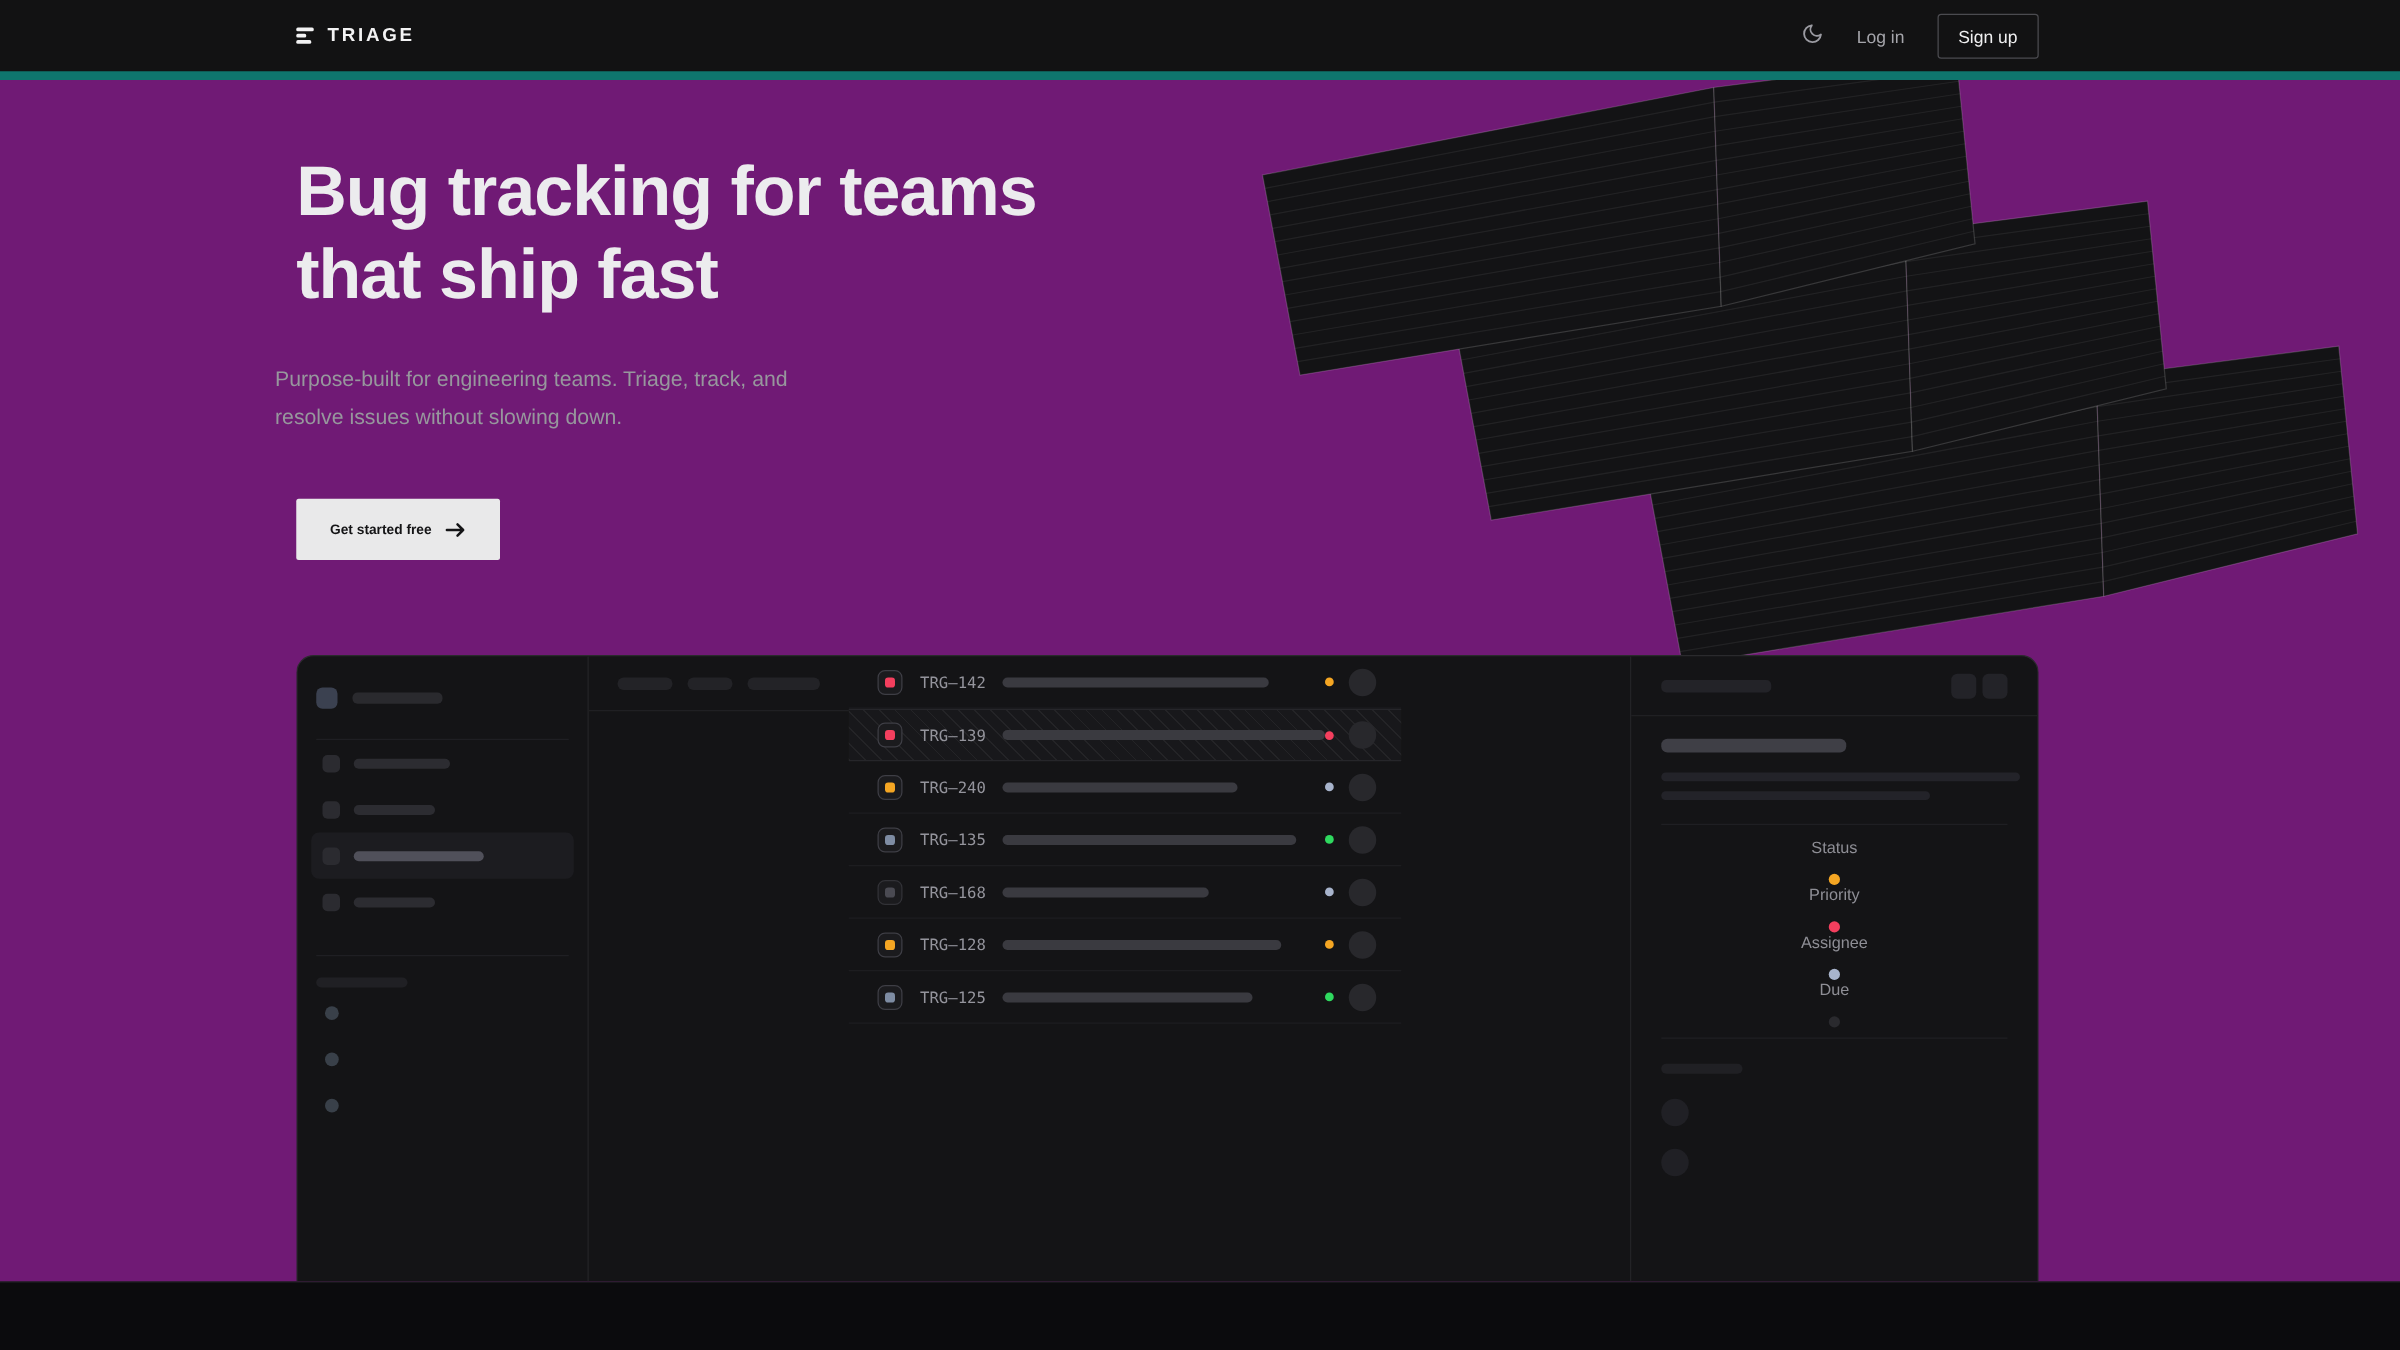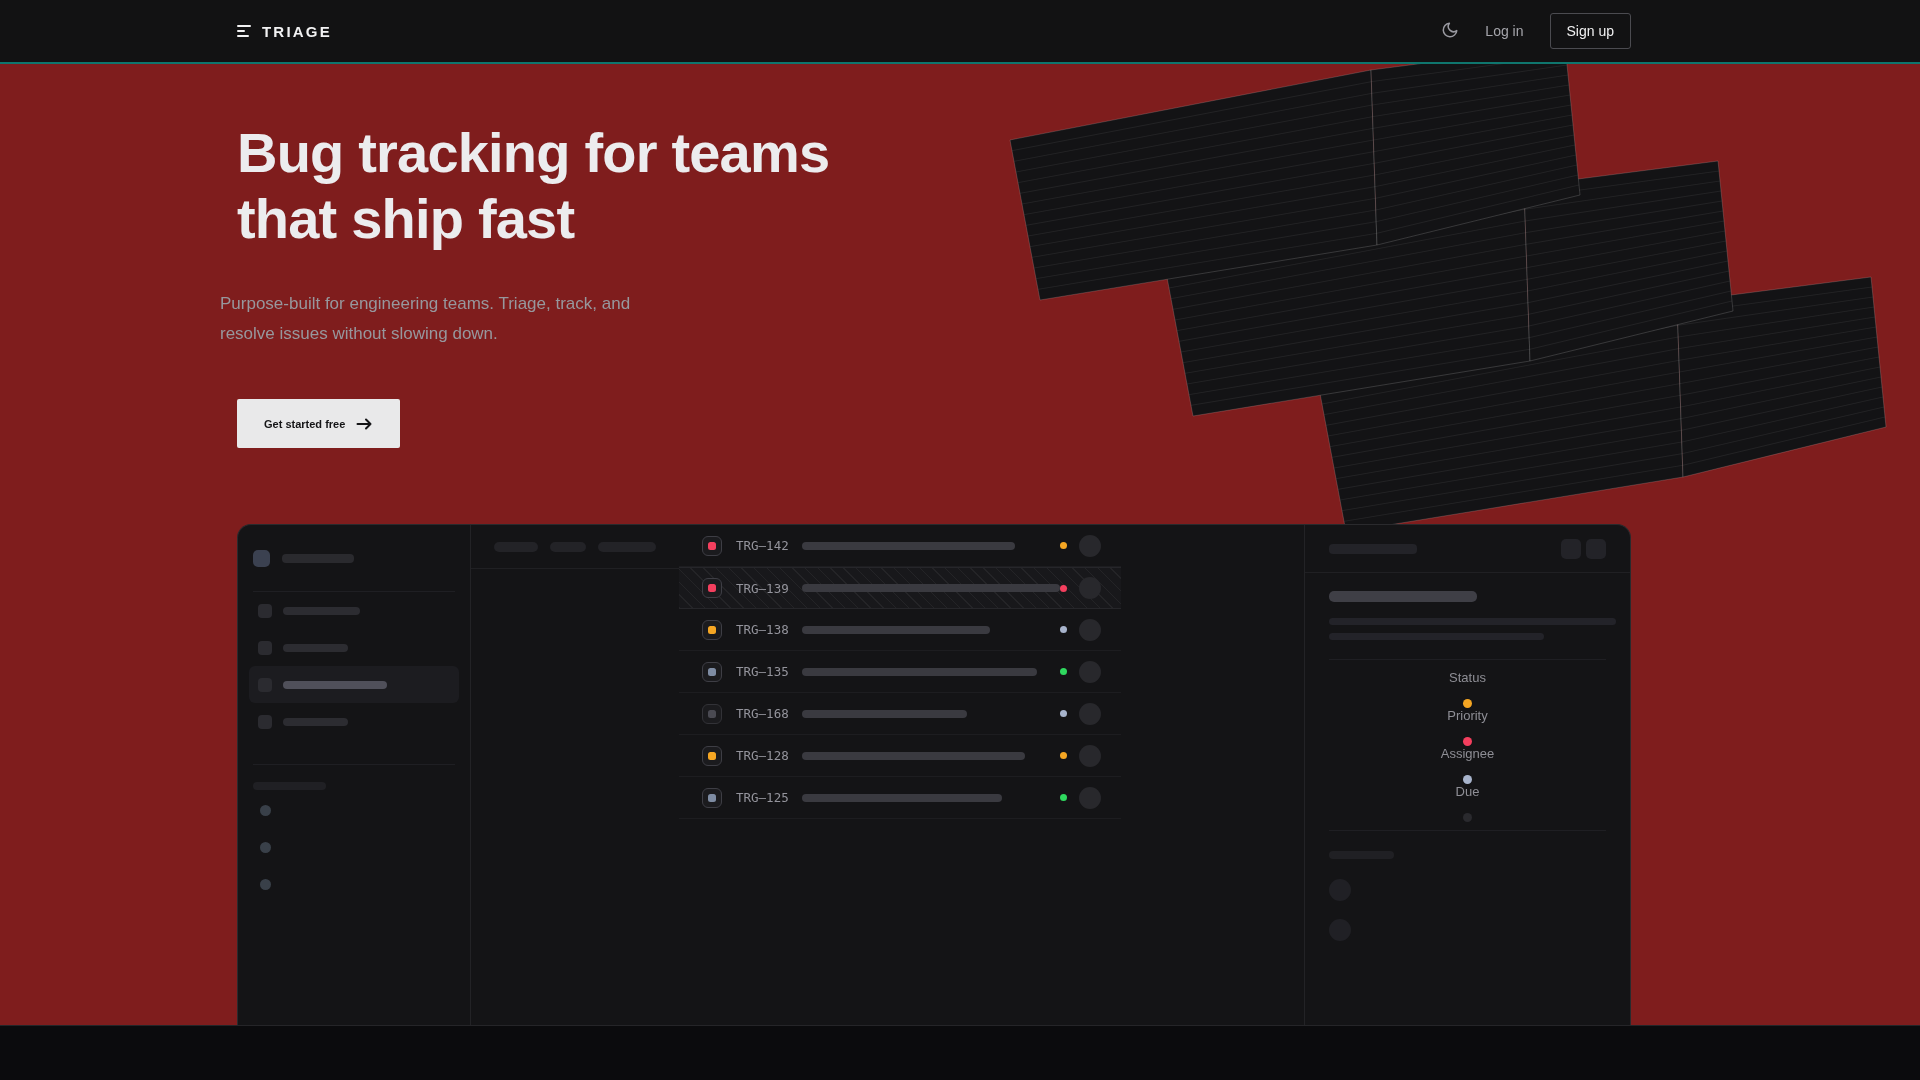--- a/index.html
+++ b/index.html
@@ -1,34 +1,34 @@
 <!DOCTYPE html>
 <html><head>
 <meta charset="utf-8">
 <style>
   * { margin:0; padding:0; box-sizing:border-box; }
   html,body { width:1920px; height:1080px; overflow:hidden; }
   body { background:#121213; font-family:"Liberation Sans","DejaVu Sans",sans-serif; color:#ededee; }
 
   
   .nav { position:relative; height:64px; display:flex; align-items:center;
-         padding:0 289px 0 237px; border-bottom:2px solid #0f766e; background:#121213; z-index:5; }
+         padding:0 289px 0 237px; border-bottom:7px solid #0f766e; background:#121213; z-index:5; }
   .brand { display:flex; align-items:center; gap:11px; }
   .logo-icon { display:flex; flex-direction:column; gap:2.5px; }
   .logo-icon i { display:block; height:2.6px; border-radius:1.3px; background:#f2f2f3; }
   .logo-icon i:nth-child(1){ width:14px; } .logo-icon i:nth-child(2){ width:8px; } .logo-icon i:nth-child(3){ width:12px; }
   .brand-name { font-size:15px; font-weight:700; letter-spacing:2.2px; color:#f2f2f3; }
   .nav-right { margin-left:auto; display:flex; align-items:center; gap:26px; }
   .theme-btn { background:none; border:none; cursor:pointer; color:#9a9aa1; display:flex; }
   .login { font-size:14px; color:#a5a5ab; text-decoration:none; cursor:pointer; }
   .signup { font-size:14px; color:#f0f0f1; background:transparent; border:1px solid #4b4b50;
             border-radius:3px; padding:9px 16px; cursor:pointer; }
 
   
-  .hero { position:relative; height:961px; overflow:hidden; background:#7f1d1d; }
+  .hero { position:relative; height:961px; overflow:hidden; background:#701a75; }
   .decor { position:absolute; inset:0; pointer-events:none; }
   .h1 { position:absolute; left:237px; top:56px; font-size:56px; line-height:66px;
         font-weight:600; letter-spacing:-0.8px; color:#ececee; }
   .sub { position:absolute; left:220px; top:225px; font-size:17px; line-height:30px;
          color:#97979d; white-space:pre-line; }
   .cta { position:absolute; left:237px; top:335px; height:49px; display:flex; align-items:center;
          gap:11px; background:#e9e9ea; color:#141416; border:none; border-radius:2px;
          padding:0 27px; font-size:11px; font-weight:700; cursor:pointer; font-family:inherit; }
   .cta svg { display:block; }
 
@@ -291,21 +291,21 @@
             </span>
     <span class="iid">TRG–139</span>
     <span class="tbar" style="width: 258px;"></span>
     <span class="sdot" style="background: rgb(244, 63, 94);"></span>
     <span class="avatar"></span>
   </div>
           <div class="row">
     <span class="chip">
               <i style="background: rgb(245, 166, 35);"></i>
             </span>
-    <span class="iid">TRG–138</span>
+    <span class="iid">TRG–240</span>
     <span class="tbar" style="width: 188px;"></span>
     <span class="sdot" style="background: rgb(168, 180, 204);"></span>
     <span class="avatar"></span>
   </div>
           <div class="row">
     <span class="chip">
               <i style="background: rgb(126, 140, 163);"></i>
             </span>
     <span class="iid">TRG–135</span>
     <span class="tbar" style="width: 235px;"></span>

